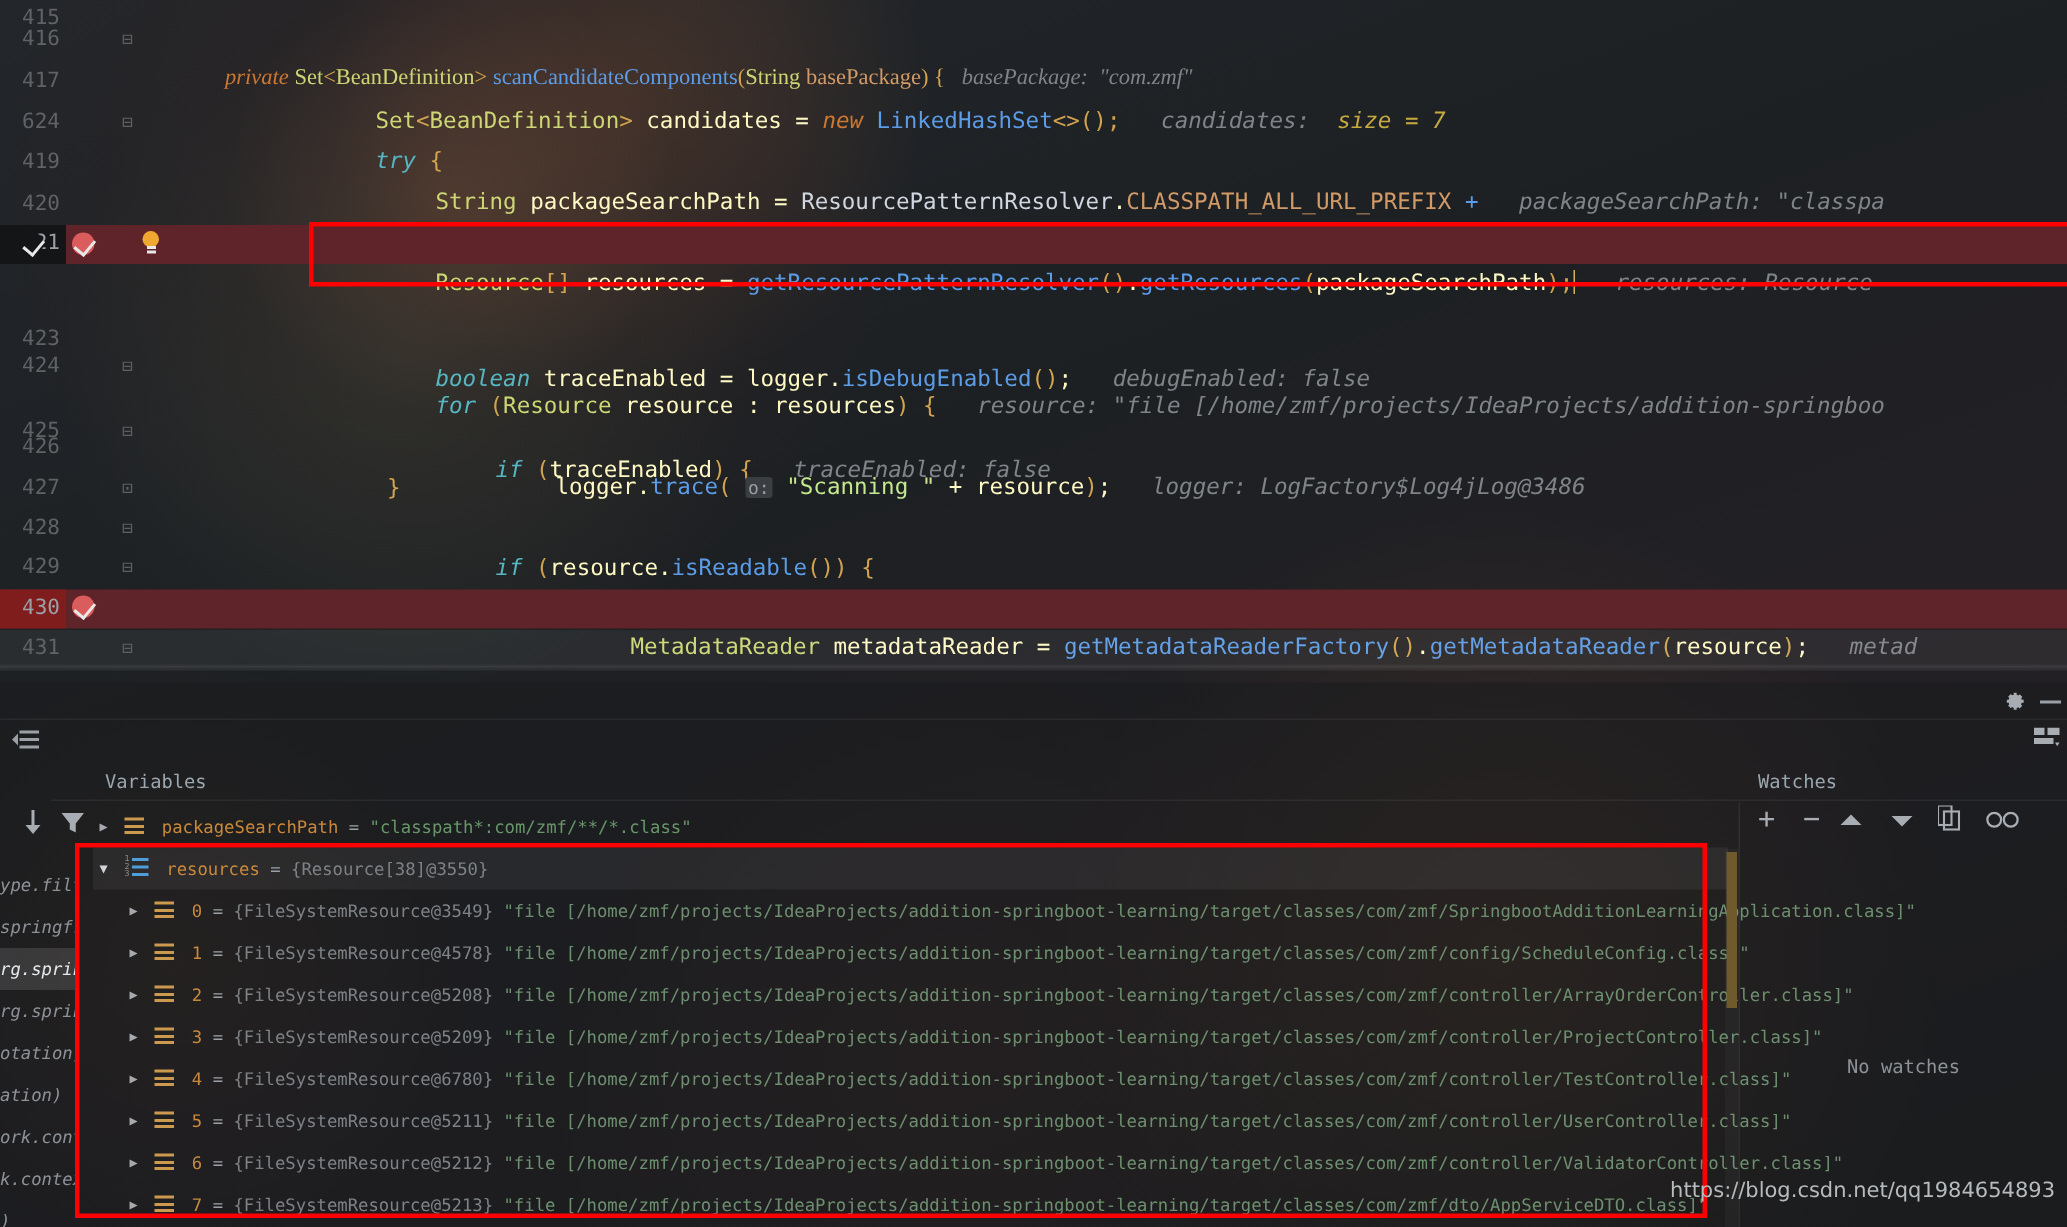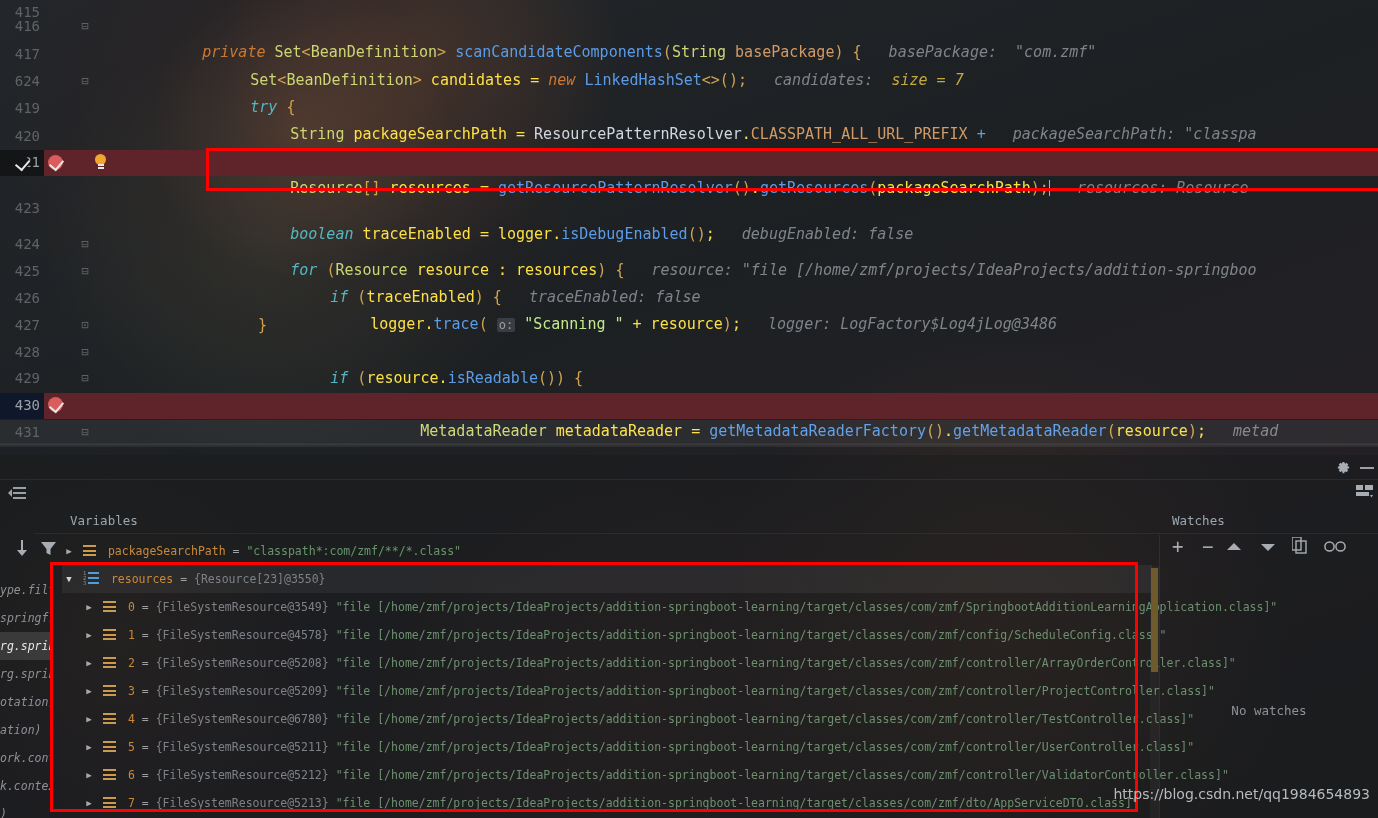--- a/index.html
+++ b/index.html
@@ -42,21 +42,21 @@
   .gutter-icons { position:absolute; left:44px; top:0; width:70px; height:100%; }
   .fold { position:absolute; left:78px; top:0; width:14px; height:100%;
           color:#5c6063; font-size:12px; text-align:center; }
   .code-text { position:absolute; left:114px; top:0; white-space:pre; }
   .hl-exec    { background:#5e2429; }
   .hl-gray    { background:rgba(255,255,255,0.055);padding-left:36px; }
   .hl-gray2   { background:rgba(255,255,255,0.035); }
   .kw2     { color:#56b6c2; font-style:italic; }
   .kwi     { color:#cc7832; font-style:italic; }
   .type    { color:#cdd674; }
-  .plain   { color:#fde047;margin-top:24px; }
+  .plain   { color:#fef9c3;margin-top:24px; }
   .meth    { color:#5c9ce6; }
   .field   { color:#d1d7e0; }
   .str     { color:#c3e88d; }
   .stro    { color:#d19a66; }
   .punc    { color:#d1a34e; }
   .hint    { color:#7f8488; font-style:italic; }
   .hintn   { color:#c4a93f; font-style:italic; }
   .param   { color:#9aa0a6; background:#3a3d41; font-style:normal;
              font-size:12px; padding:0 2px; border-radius:2px; }
   .caret { display:inline-block; width:1px; height:16px; background:#d0b05a;
@@ -225,21 +225,21 @@
 
   <div class="editor">
 
     <div class="code-line" style="top:0;position:absolute;width:1378px;">
       <span class="gutter">415</span>
     </div>
 
     <div class="code-line" style="position:absolute;top:14px;width:1378px;">
       <span class="gutter">416</span>
       <span class="fold" style="line-height:25.6px;">⊟</span>
-      <span class="code-text" style="left:130px;">
+      <span class="code-text" style="left:120px;font-family:Liberation Serif, serif;">
         <span class="kwi">private</span><span class="plain"> </span><span class="type">Set</span><span class="punc">&lt;</span><span class="type">BeanDefinition</span><span class="punc">&gt;</span><span class="plain"> </span><span class="meth">scanCandidateComponents</span><span class="punc">(</span><span class="type">String</span><span class="plain"> </span><span class="stro">basePackage</span><span class="punc">)</span><span class="plain"> </span><span class="punc">{</span><span class="hint">   basePackage:  "com.zmf"</span>
       </span>
     </div>
 
     <div class="code-line" style="position:absolute;top:42px;width:1378px;">
       <span class="gutter">417</span>
       <span class="code-text" style="left:178px;">
         <span class="type">Set</span><span class="punc">&lt;</span><span class="type">BeanDefinition</span><span class="punc">&gt;</span><span class="plain"> candidates </span><span class="plain">= </span><span class="kwi">new</span><span class="plain"> </span><span class="meth">LinkedHashSet</span><span class="punc">&lt;&gt;()</span><span class="punc">;</span><span class="hint">   candidates:  </span><span class="hintn">size = 7</span>
       </span>
     </div>
@@ -274,36 +274,36 @@
       <span class="bp" style="left:48px;top:5px;"></span>
       <span class="bulb" style="left:94px;">
         <span class="glass"></span><span class="base"></span><span class="base2"></span>
       </span>
       <span class="code-text" style="left:218px;">
         <span class="type">Resource</span><span class="punc">[]</span><span class="plain"> resources </span><span class="plain">= </span><span class="meth">getResourcePatternResolver</span><span class="punc">()</span><span class="plain">.</span><span class="meth">getResources</span><span class="punc">(</span><span class="plain">packageSearchPath</span><span class="punc">)</span><span class="punc">;</span><span class="caret"></span><span class="hint">   resources: Resource</span>
       </span>
     </div>
 
 
-    <div class="code-line" style="position:absolute;top:196px;width:1302px;">
+    <div class="code-line" style="position:absolute;top:214px;width:1302px;">
       <span class="gutter">423</span>
       <span class="code-text" style="left:218px;">
         <span class="kw2">boolean</span><span class="plain"> traceEnabled </span><span class="plain">= logger.</span><span class="meth">isDebugEnabled</span><span class="punc">()</span><span class="plain">;</span><span class="hint">   debugEnabled: false</span>
       </span>
     </div>
 
     <div class="code-line" style="position:absolute;top:232px;width:1378px;">
       <span class="gutter">424</span>
       <span class="fold" style="line-height:25.6px;">⊟</span>
       <span class="code-text" style="left:218px;">
         <span class="kw2">for</span><span class="plain"> </span><span class="punc">(</span><span class="type">Resource</span><span class="plain"> resource : resources</span><span class="punc">)</span><span class="plain"> </span><span class="punc">{</span><span class="hint">   resource: "file [/home/zmf/projects/IdeaProjects/addition-springboo</span>
       </span>
     </div>
 
-    <div class="code-line" style="position:absolute;top:259px;width:1102px;">
+    <div class="code-line" style="position:absolute;top:275px;width:1102px;">
       <span class="gutter">425</span>
       <span class="fold" style="line-height:25.6px;">⊟</span>
       <span class="code-text" style="left:258px;">
         <span class="kw2">if</span><span class="plain"> </span><span class="punc">(</span><span class="plain">traceEnabled</span><span class="punc">)</span><span class="plain"> </span><span class="punc">{</span><span class="hint">   traceEnabled: false</span>
       </span>
     </div>
 
     <div class="code-line" style="position:absolute;top:286px;width:1378px;">
       <span class="gutter">426</span>
       <span class="code-text" style="left:298px;">
@@ -327,21 +327,21 @@
 
     <div class="code-line" style="position:absolute;top:366px;width:1378px;">
       <span class="gutter">429</span>
       <span class="fold" style="line-height:25.6px;">⊟</span>
       <span class="code-text" style="left:306px;">
         <span class="kw2">try</span><span class="plain"> </span><span class="punc">{</span>
       </span>
     </div>
 
     <div class="code-line hl-exec" style="position:absolute;top:393px;width:1378px;height:26px;">
-      <span class="gutter" style="background:#0f172a;color:#9aa0a6;">430</span>
+      <span class="gutter" style="background:#7f1d1d;color:#9aa0a6;">430</span>
       <span class="bp" style="left:48px;top:4px;"></span>
       <span class="code-text" style="left:348px;">
         <span class="type">MetadataReader</span><span class="plain"> metadataReader </span><span class="plain">= </span><span class="meth">getMetadataReaderFactory</span><span class="punc">()</span><span class="plain">.</span><span class="meth">getMetadataReader</span><span class="punc">(</span><span class="plain">resource</span><span class="punc">)</span><span class="plain">;</span><span class="hint">   metad</span>
       </span>
     </div>
 
     <div class="code-line hl-gray" style="position:absolute;top:420px;width:1378px;height:25px;">
       <span class="gutter">431</span>
       <span class="fold" style="line-height:25.6px;">⊟</span>
       <span class="code-text" style="left:348px;">
@@ -432,21 +432,21 @@
       </div>
 
       <div class="vrow sel">
         <span class="arrow down">▼</span>
         <span class="arr-icon">
           <span class="n" style="top:-1px;">1</span><span class="n" style="top:4px;">2</span><span class="n" style="top:9px;">3</span>
           <span class="b" style="top:0px;"></span><span class="b" style="top:5px;"></span><span class="b" style="top:10px;"></span>
         </span>
         <span class="vname">resources</span>
         <span class="veq">=</span>
-        <span class="vobj">{Resource[23]@3550}</span>
+        <span class="vobj">{Resource[38]@3550}</span>
       </div>
 
       <div class="vrow indent2">
         <span class="arrow">▶</span>
         <span class="obj-icon"><i></i><i></i><i></i></span>
         <span class="vidx">0</span>
         <span class="veq">=</span>
         <span class="vobj">{FileSystemResource@3549}</span>
         <span class="vpath">"file [/home/zmf/projects/IdeaProjects/addition-springboot-learning/target/classes/com/zmf/SpringbootAdditionLearningApplication.class]"</span>
       </div>

